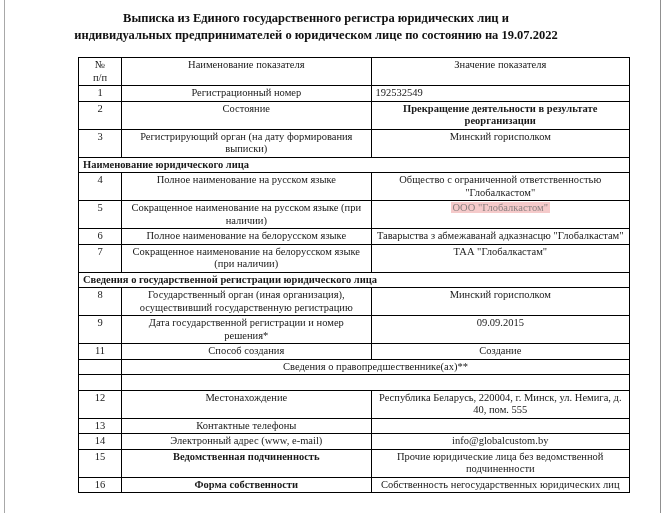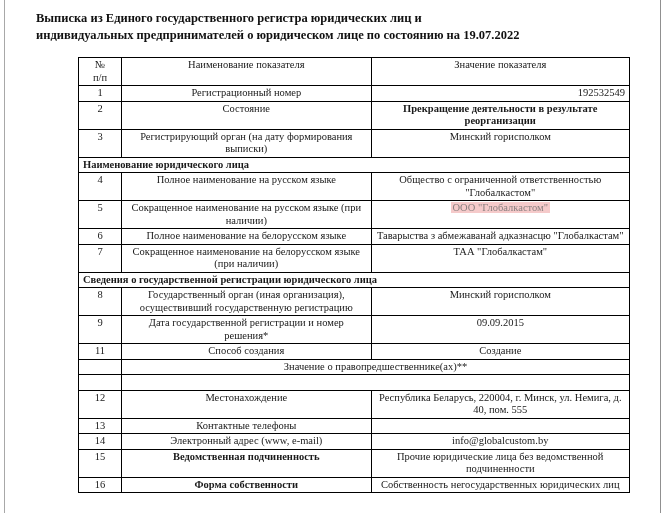--- a/index.html
+++ b/index.html
@@ -22,22 +22,23 @@
     bottom: 0;
     width: 1px;
     background: var(--edge-color, #a8a8a8);
   }
   .edge-left { left: 4px; }
   .edge-right { left: 660px; background: #909090; }
 
   .doc-title {
     position: absolute;
     top: 10px;
-    left: 36px;
+    left: 16px;
     width: 600px;
+    text-align: center;
     font-weight: bold;
     font-size: 12.5px;
     line-height: 17px;
     color: #111111;
   }
 
   table.registry {
     position: absolute;
     top: 57px;
     left: 78px;
@@ -68,21 +69,21 @@
     text-align: center;
     padding: 1px 1px;
   }
   td.section-cell {
     text-align: left;
     font-weight: bold;
   }
   td.merged-cell {
     text-align: center;
   }
-  td.center { text-align: right; }
+  td.center { text-align: left; }
   td.bold, span.bold { font-weight: bold; }
 
   .hl {
     background: var(--hl-bg, #f5caca);
     color: var(--hl-fg, #8b8080);
     padding: 0 2px;
   }
 </style>
 </head>
 <body>
@@ -161,21 +162,21 @@
           <td>Дата государственной регистрации и номер решения*</td>
           <td>09.09.2015</td>
         </tr>
         <tr>
           <td class="num-cell">11</td>
           <td>Способ создания</td>
           <td>Создание</td>
         </tr>
         <tr>
           <td class="num-cell">&nbsp;</td>
-          <td class="merged-cell" colspan="2">Значение о правопредшественнике(ах)**</td>
+          <td class="merged-cell" colspan="2">Сведения о правопредшественнике(ах)**</td>
         </tr>
         <tr>
           <td class="num-cell">&nbsp;</td>
           <td colspan="2">&nbsp;</td>
         </tr>
         <tr>
           <td class="num-cell">12</td>
           <td>Местонахождение</td>
           <td>Республика Беларусь, 220004, г. Минск, ул. Немига, д. 40, пом. 555</td>
         </tr>

